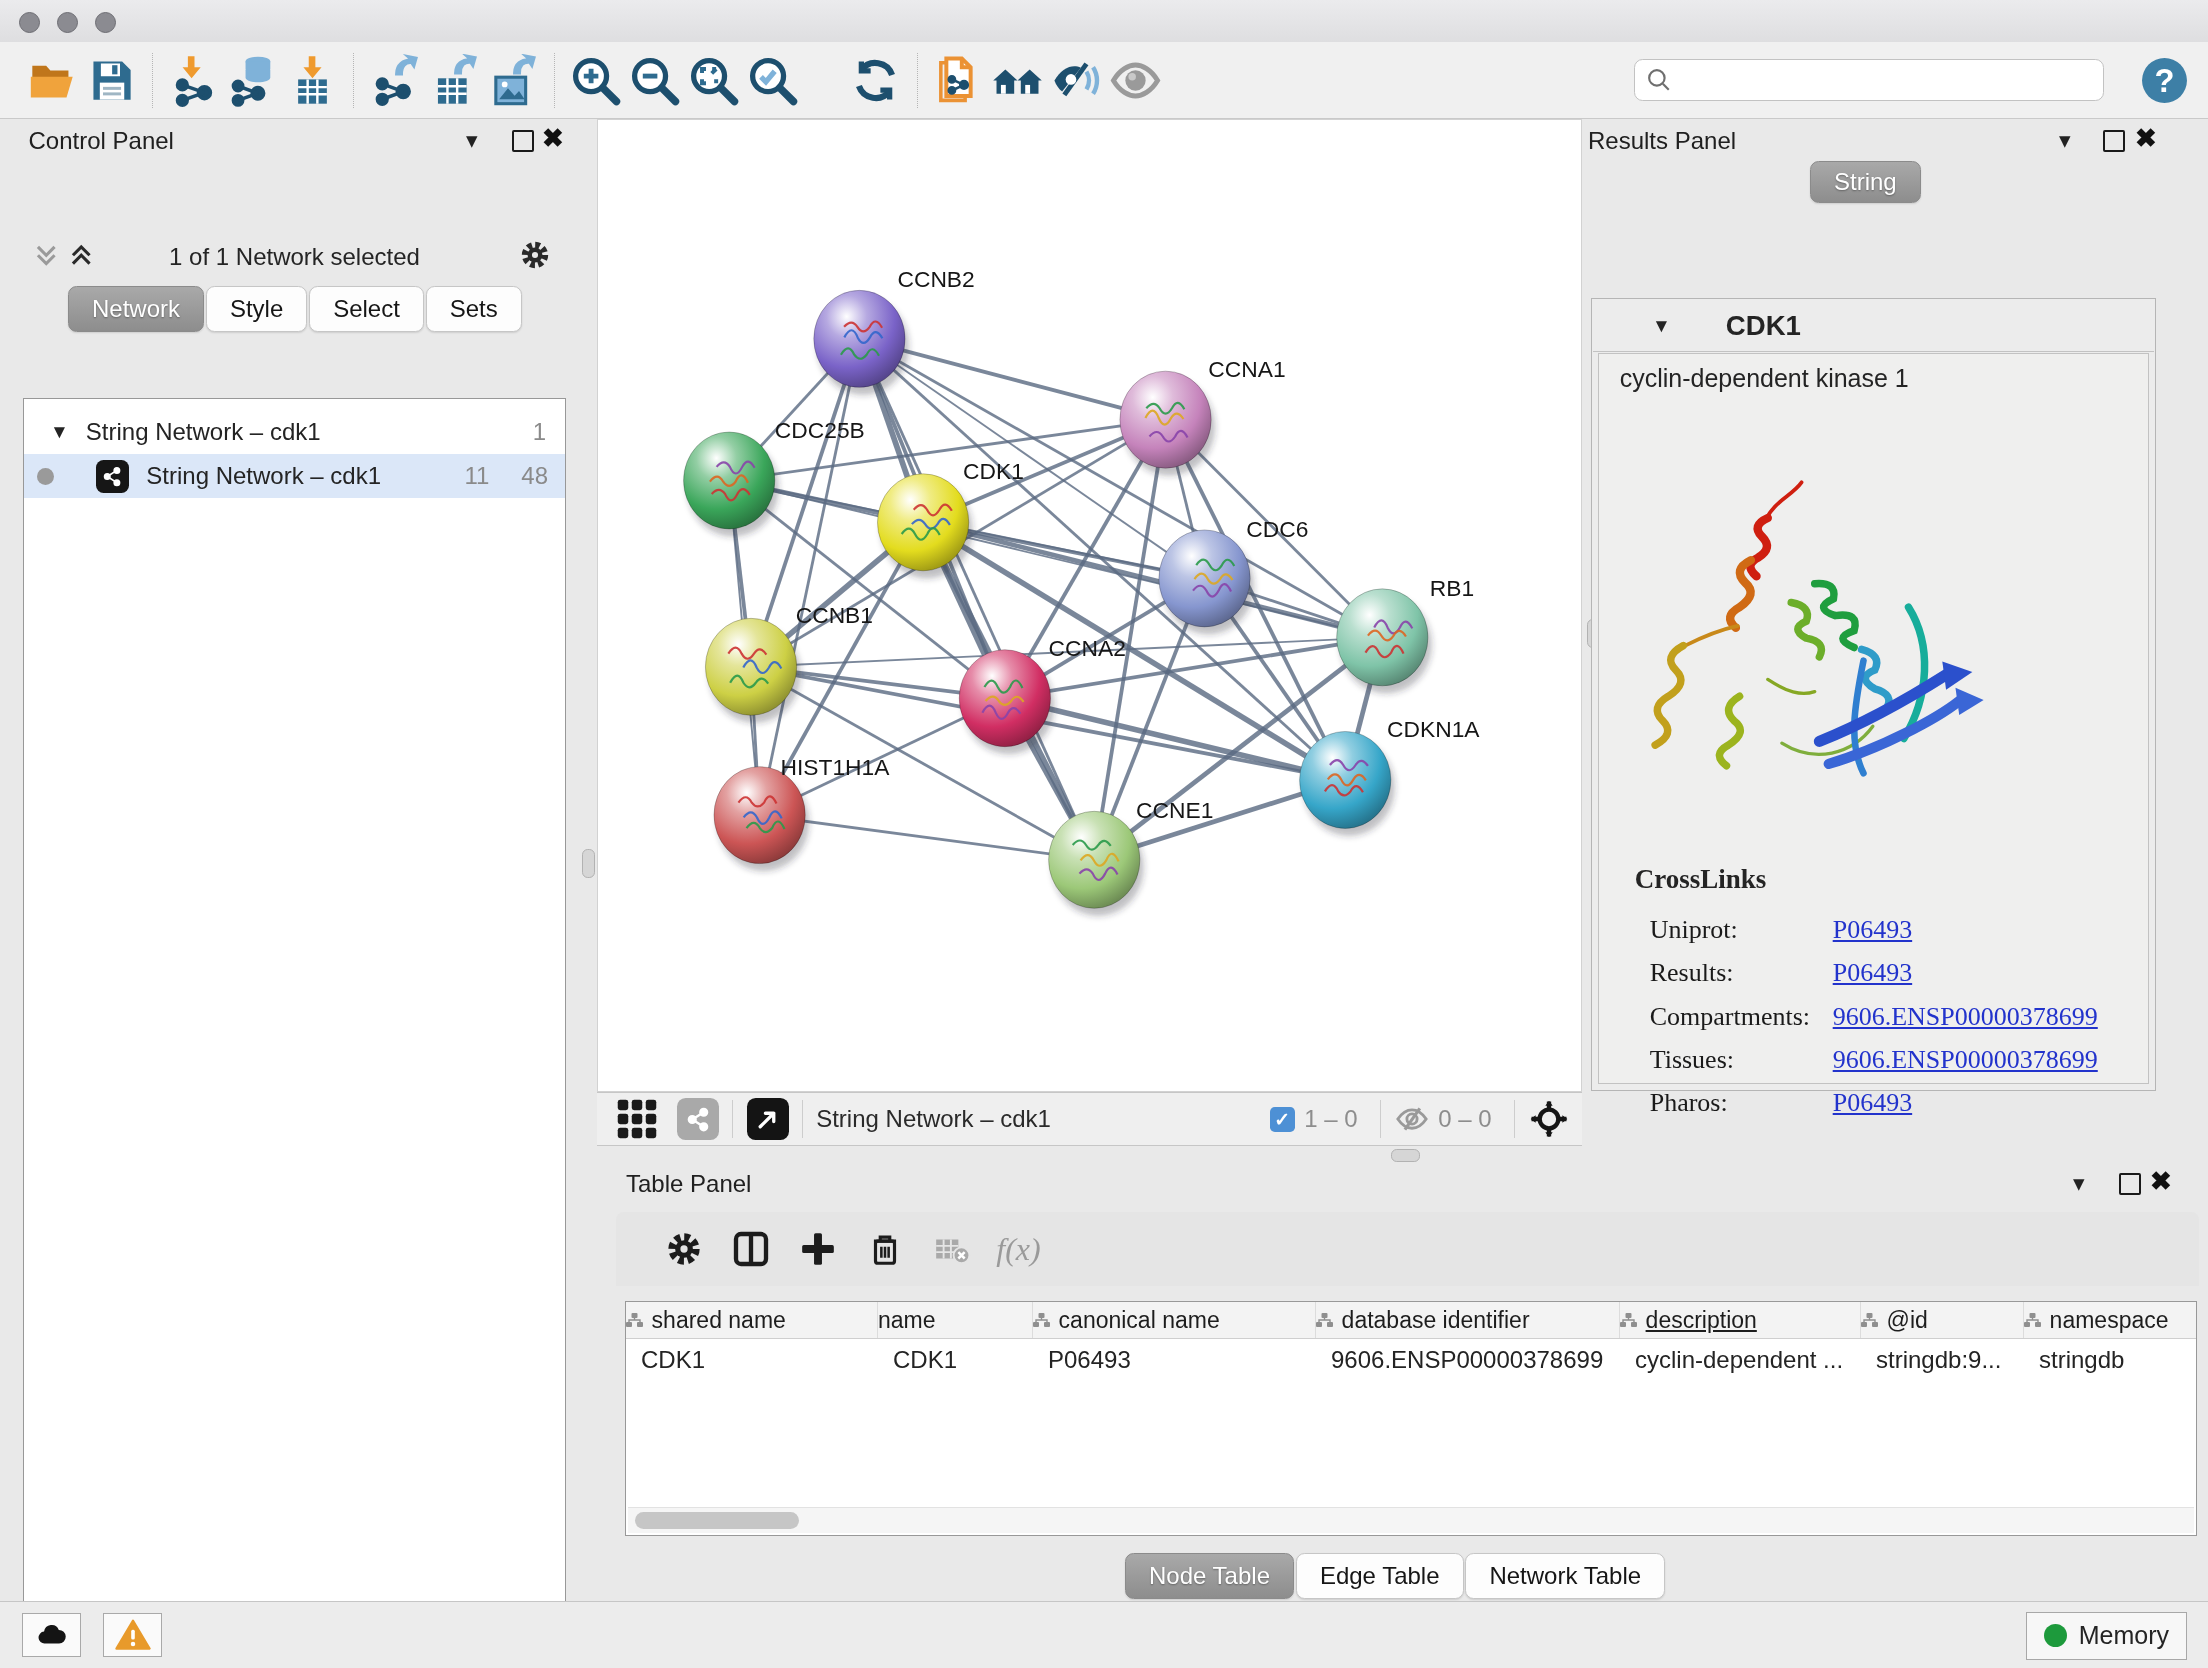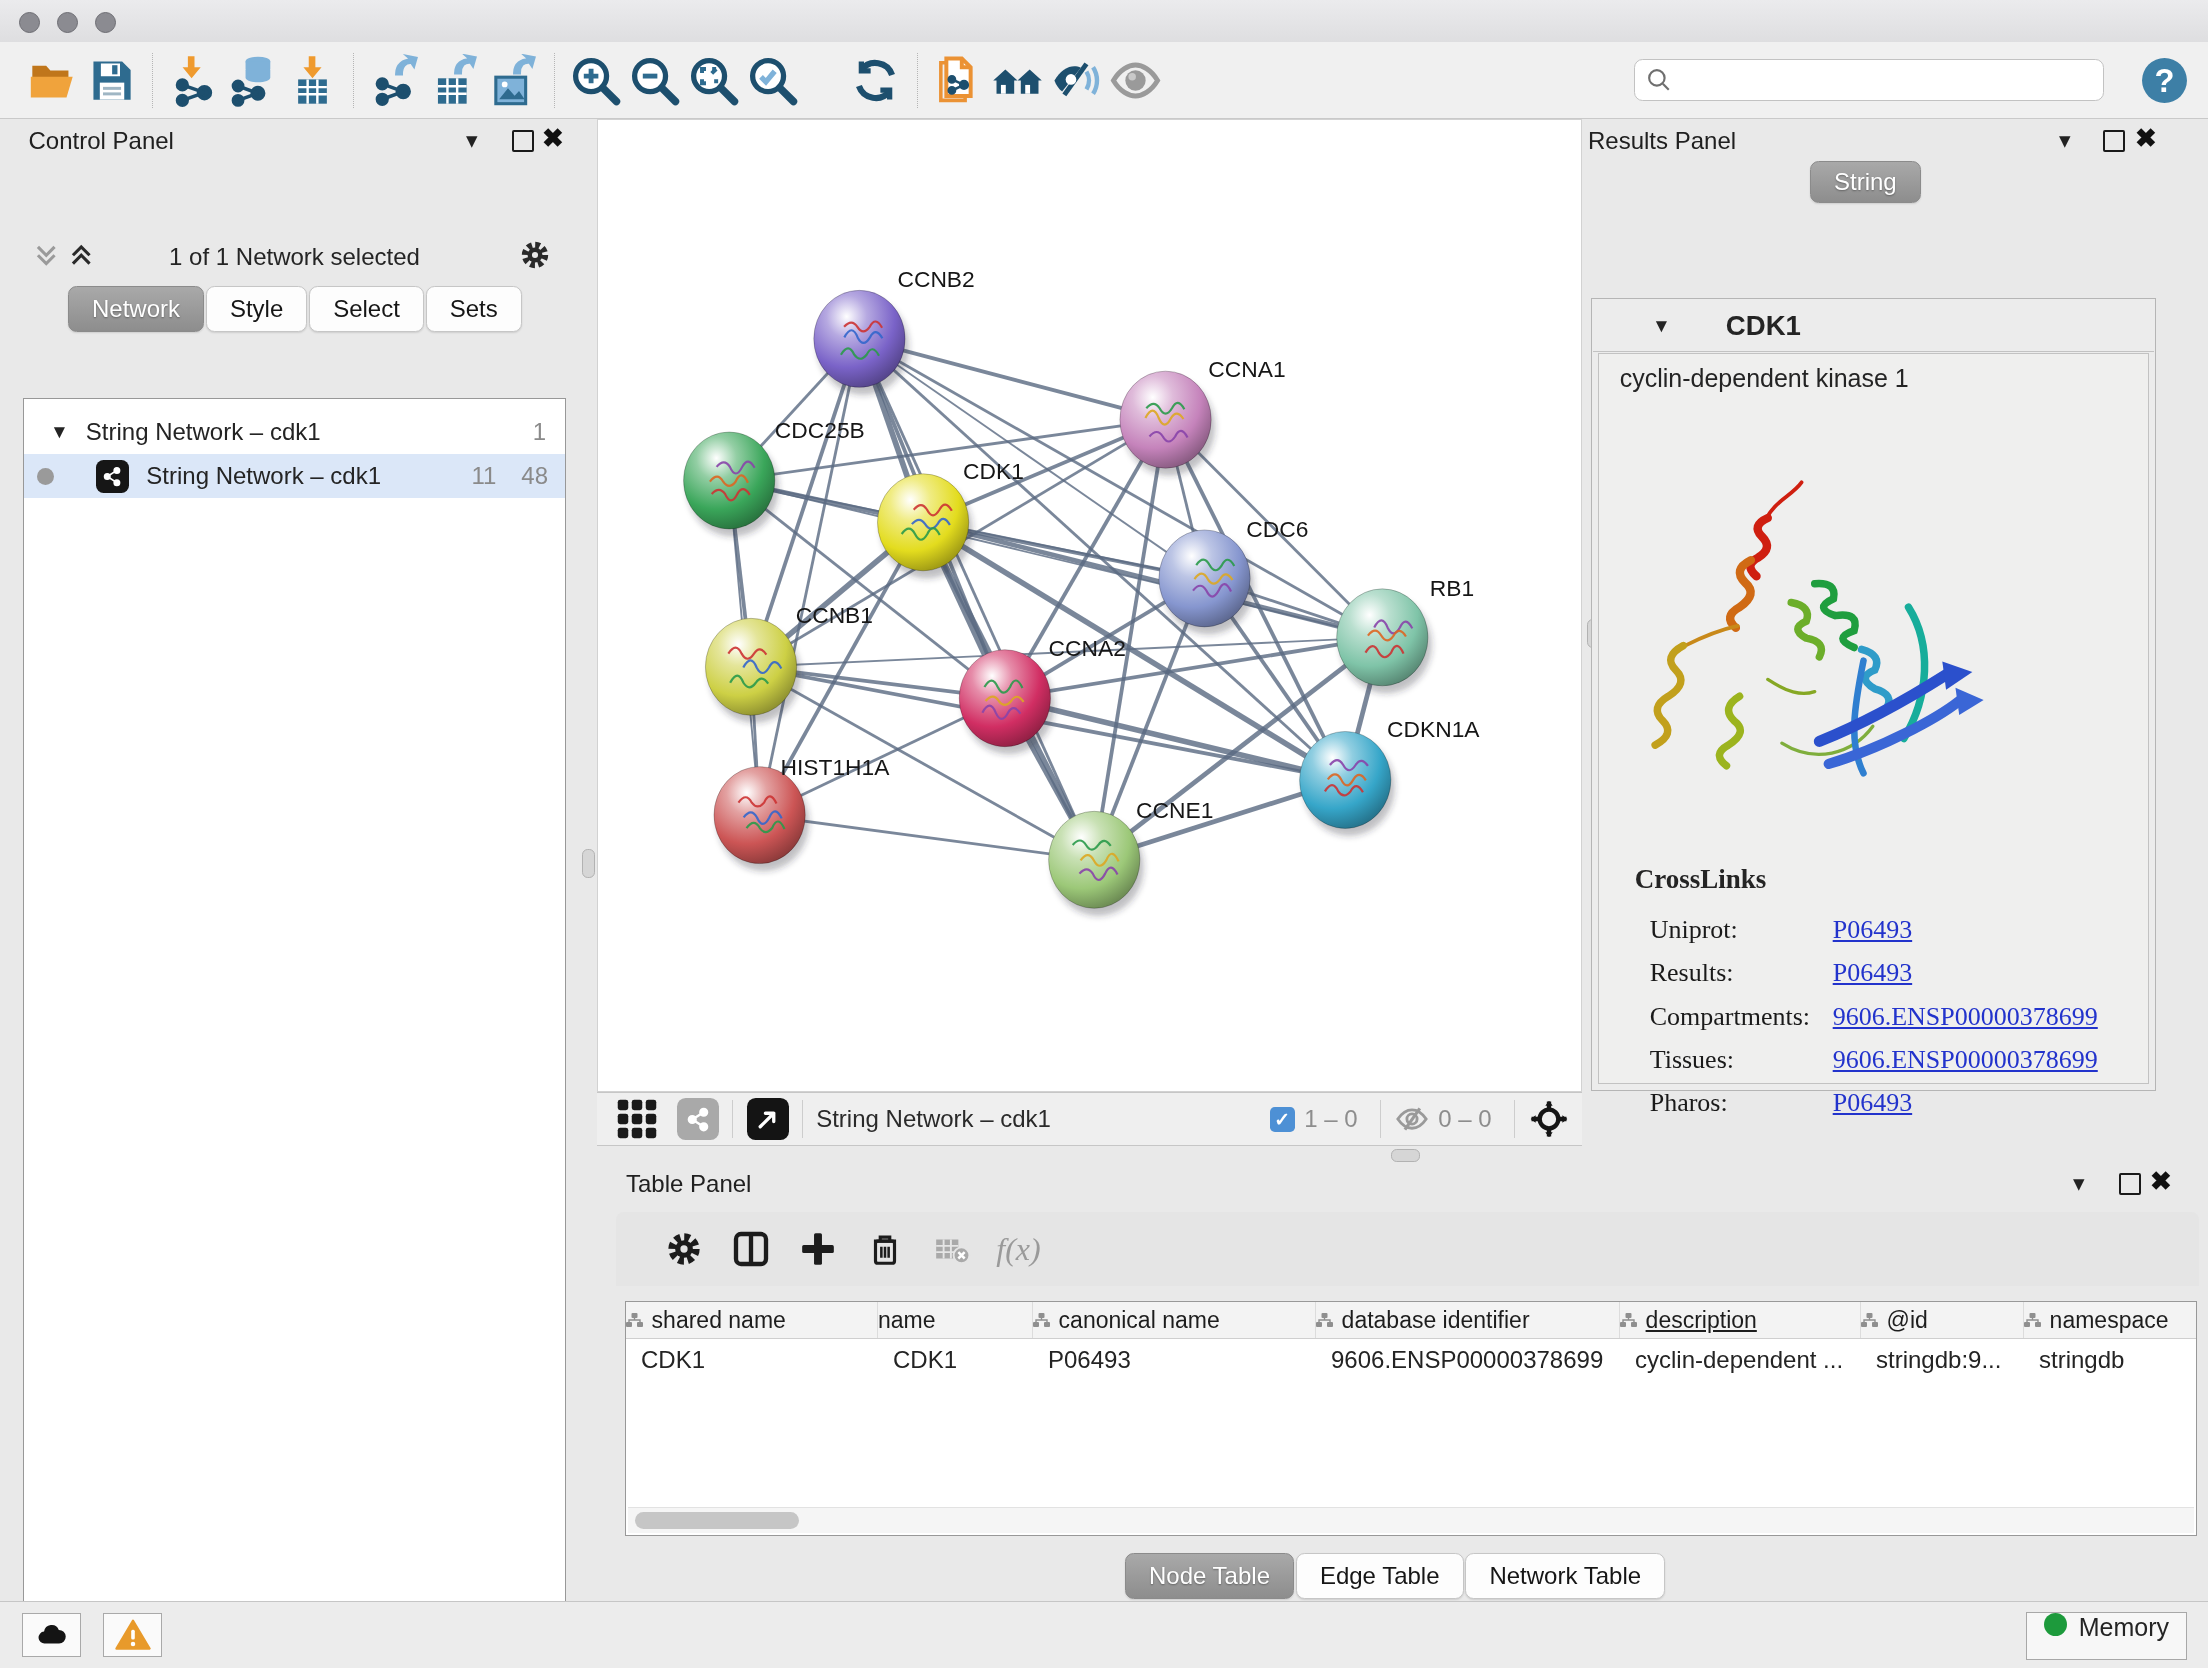--- a/index.html
+++ b/index.html
@@ -74,21 +74,21 @@
   .rp-content{position:absolute;left:5.7px;top:54px;right:5.7px;bottom:5.7px;border:1px solid #c2c2c2;background:#efefee}
   .serif{font-family:"Liberation Serif",serif}
   .xrow{position:absolute;left:51px;display:flex;font-size:26px}
   .xrow .xl{width:183px;color:#1a1a1a}
   .xrow a{color:#2233cc;text-decoration:underline}
   
   .statusbar{left:0;top:1601px;width:2208px;height:68px;background:#ececec;border-top:1px solid #c6c6c6}
   .sb-btn{position:absolute;top:11.4px;width:57px;height:42px;background:#fafafa;border:1.9px solid #a9a9a9;
     display:flex;align-items:center;justify-content:center}
   .mem-btn{position:absolute;right:21px;top:9.5px;height:46px;background:#f7f7f7;border:1.9px solid #a8a8a8;
-    display:flex;gap:11.4px;padding:0 17px}
+    display:flex;align-items:center;gap:11.4px;padding:0 17px}
   .mem-dot{width:23px;height:23px;border-radius:50%;background:#1d9a3c}
   .mem-label{font-size:25px}
   svg{display:block}
 </style>
 </head>
 <body>
 
 <div class="abs titlebar">
   <span class="tl-dot" style="left:19px"></span>
   <span class="tl-dot" style="left:57px"></span>
@@ -317,21 +317,21 @@
       <span class="share-badge" style="margin-left:42px">
         <svg width="21" height="21" viewBox="0 0 24 24" stroke="#fff" stroke-width="2" fill="#fff">
             <circle cx="17" cy="5" r="3"></circle>
             <circle cx="6" cy="12" r="3"></circle>
             <circle cx="17" cy="19" r="3"></circle>
             <path d="M6 12l11-7M6 12l11 7"></path>
           </svg>
       </span>
       <span style="margin-left:17px">String Network – cdk1</span>
       <span class="num" style="margin-left:auto">11</span>
-      <span class="num" style="margin-left:25px;margin-right:17px">48</span>
+      <span class="num" style="margin-left:32px;margin-right:17px">48</span>
     </div>
   </div>
 </div>
 
 <div class="abs v-handle" style="left:582px;top:849px"></div>
 <div class="abs v-handle" style="left:1587px;top:619px"></div>
 <div class="abs h-handle" style="left:1391px;top:1149px"></div>
 
 <div class="abs net-canvas" id="net-canvas">
     <svg width="983" height="971" viewBox="0 0 1034 1021">

